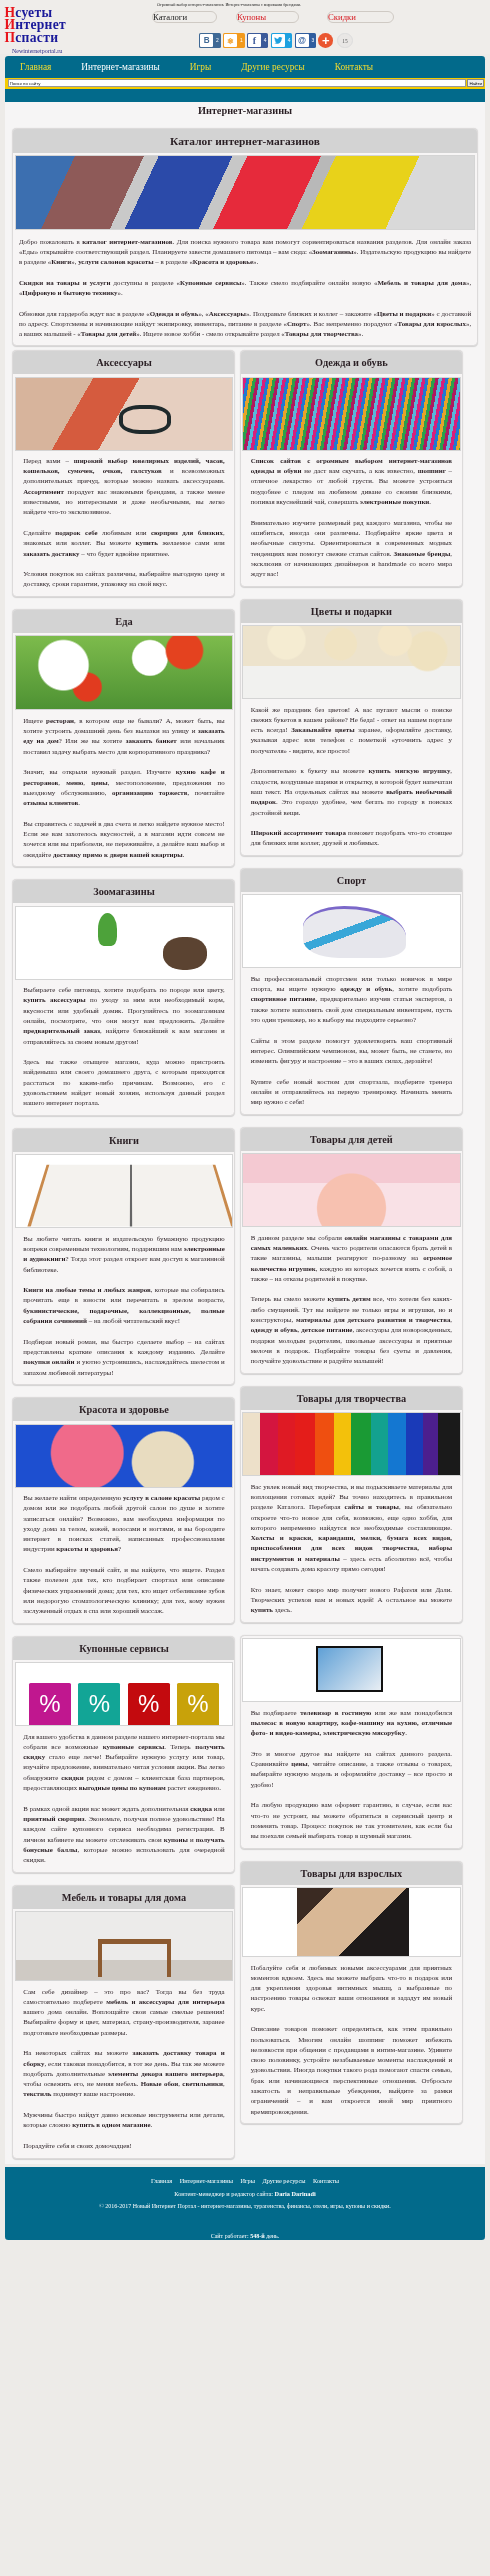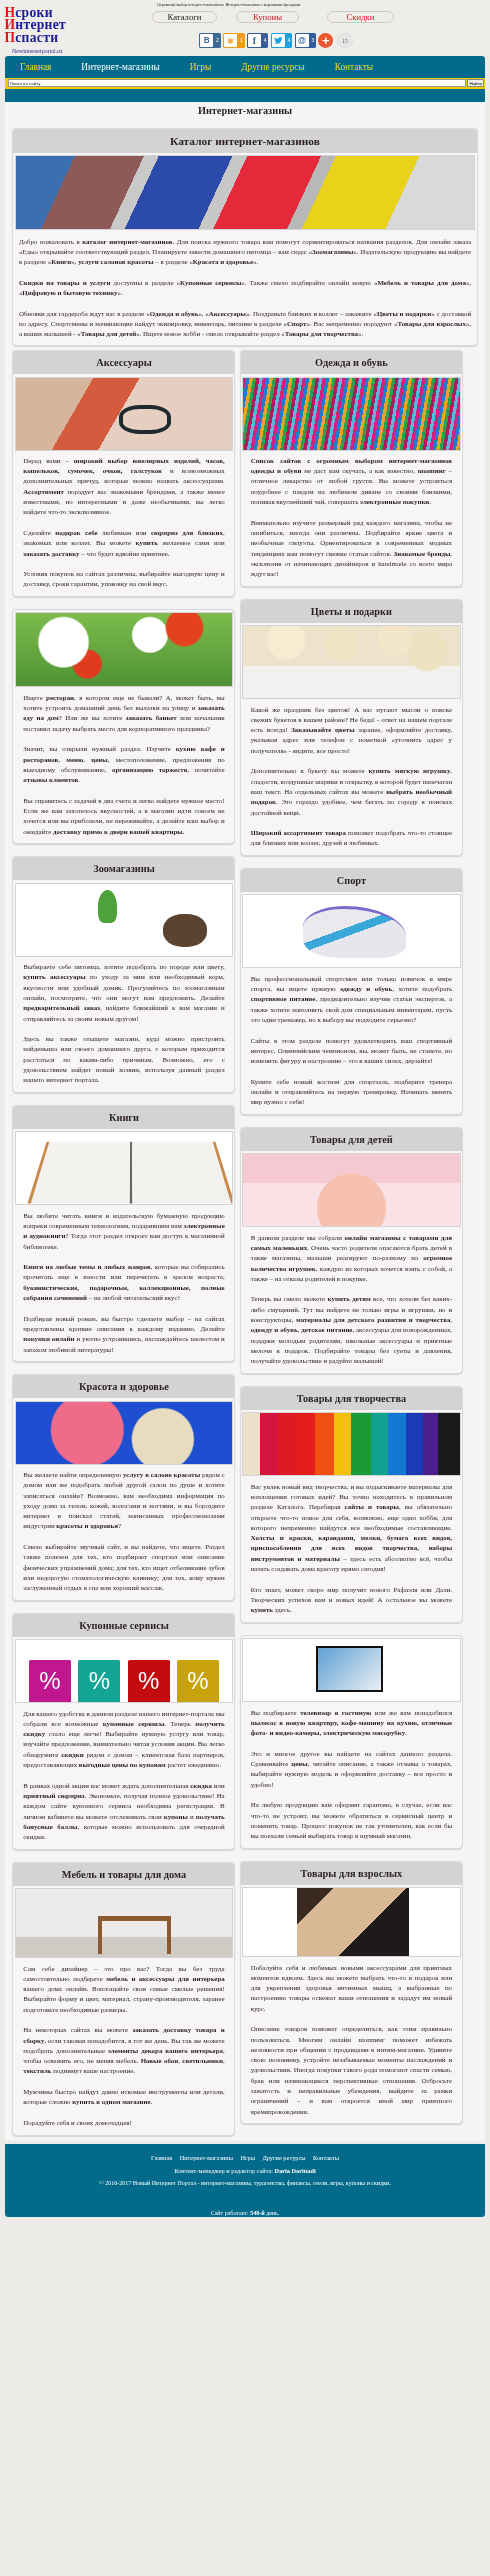--- a/index.html
+++ b/index.html
@@ -8,21 +8,21 @@
   .page { width: 490px; position: relative; }
 
   
   .header { position: relative; height: 54px; background: #efedea; }
   .logo { position: absolute; left: 4.4px; top: 6.5px; line-height: 12.5px; }
   .logo-line { font-size: 13.6px; font-weight: bold; color: #1a1a9a; letter-spacing: 0.3px; }
   .logo-line .cap { color: #e8141b; }
   .logo-url { font-size: 6px; color: #2a2a8a; margin-left: 7.6px; margin-top: 0.5px; }
   .tagline { position: absolute; left: 157px; top: 1.6px; font-size: 4.1px; color: #222; }
   .top-btn { position: absolute; top: 11px; height: 12px; border: 0.8px solid #cfcac4; border-radius: 6.5px;
-             font-size: 8.7px; text-align: center; line-height: 10.3px; background: #efedea; }
+             font-size: 8.7px; text-align: left; line-height: 10.3px; background: #efedea; }
   .top-btn.catalog { left: 152px; width: 65px; color: #222; }
   .top-btn.coupons { left: 236px; width: 63px; color: #d71920; }
   .top-btn.discounts { left: 327px; width: 67px; color: #d71920; }
 
   .share { position: absolute; top: 33px; left: 199px; display: flex; gap: 2.2px; align-items: center; }
   .share-btn { height: 14.7px; display: flex; border-radius: 1.6px; overflow: hidden; font-family: "Liberation Sans", sans-serif; }
   .share-btn .ico { width: 13px; background: #fff; display: flex; align-items: center; justify-content: center; font-weight: bold; font-size: 8.2px; margin: 1.1px; border-radius: 1.1px; }
   .share-btn .cnt { width: 6.5px; color: #fff; font-size: 4.9px; display: flex; align-items: center; justify-content: center; }
   .share-btn.vk { background: #3f6995; } .share-btn.vk .ico { color: #3f6995; }
   .share-btn.ok { background: #f39a1c; } .share-btn.ok .ico { color: #f39a1c; }
@@ -93,21 +93,21 @@
   .footer-copy { font-size: 6px; margin-top: 5.4px; }
   .footer-days { font-size: 6px; margin-top: 24px; }
 </style>
 </head>
 <body>
 
 <div class="page">
 
   <div class="header">
     <a class="logo">
-      <div class="logo-line"><span class="cap">Н</span><span>сроки</span></div>
+      <div class="logo-line"><span class="cap">Н</span><span>суеты</span></div>
       <div class="logo-line"><span class="cap">И</span><span>нтернет</span></div>
       <div class="logo-line"><span class="cap">П</span><span>спасти</span></div>
       <div class="logo-url">Newinternetportal.ru</div>
     </a>
     <div class="tagline">Огромный выбор интернет-магазинов. Интернет-магазины с мировыми брендами.</div>
     <a class="top-btn catalog">Каталоги</a>
     <a class="top-btn coupons">Купоны</a>
     <a class="top-btn discounts">Скидки</a>
 
     <div class="share">
@@ -172,20 +172,21 @@
         <div class="panel">
           <div class="panel-head">Аксессуары</div>
           <div class="panel-img img-acc"></div>
           <div class="panel-body rich">
               <p>Перед вами – <b>широкий выбор ювелирных изделий, часов, кошельков, сумочек, очков, галстуков</b> и всевозможных дополнительных причуд, которые можно назвать аксессуарами. <b>Ассортимент</b> порадует вас знакомыми брендами, а также менее известными, но интересными и даже необычными, вы легко найдете что-то эксклюзивное.</p>
               <p>Сделайте <b>подарок себе</b> любимым или <b>сюрприз для близких</b>, знакомых или коллег. Вы можете <b>купить</b> желаемое сами или <b>заказать доставку</b> – что будет вдвойне приятнее.</p>
               <p>Условия покупок на сайтах различны, выбирайте выгодную цену и доставку, сроки гарантии, упаковку на свой вкус.</p>
             </div>
         </div>
         <div class="panel">
+          <div class="panel-head">Еда</div>
           <div class="panel-img img-food"></div>
           <div class="panel-body rich">
               <p>Ищете <b>ресторан</b>, в котором еще не бывали? А, может быть, вы хотите устроить домашний день без вылазки на улицу и <b>заказать еду на дом</b>? Или же вы хотите <b>заказать банкет</b> или начальник поставил задачу выбрать место для корпоративного праздника?</p>
               <p>Значит, вы открыли нужный раздел. Изучите <b>кухню кафе и ресторанов</b>, <b>меню</b>, <b>цены</b>, местоположение, предложения по выездному обслуживанию, <b>организацию торжеств</b>, почитайте <b>отзывы клиентов</b>.</p>
               <p>Вы справитесь с задачей в два счета и легко найдете нужное место! Если же вам захотелось вкусностей, а в магазин идти совсем не хочется или вы приболели, не переживайте, а делайте ваш выбор и ожидайте <b>доставку прямо к двери вашей квартиры</b>.</p>
             </div>
         </div>
         <div class="panel">
           <div class="panel-head">Зоомагазины</div>
           <div class="panel-img img-pets"></div>

